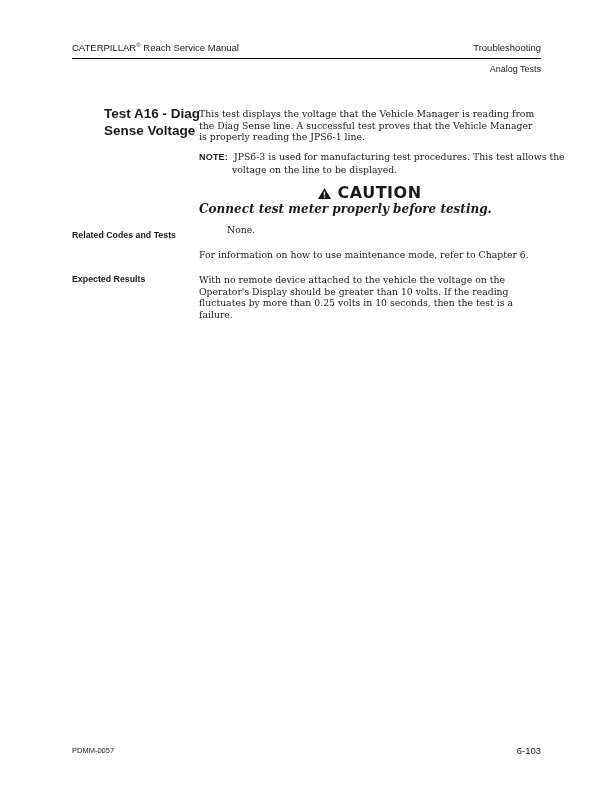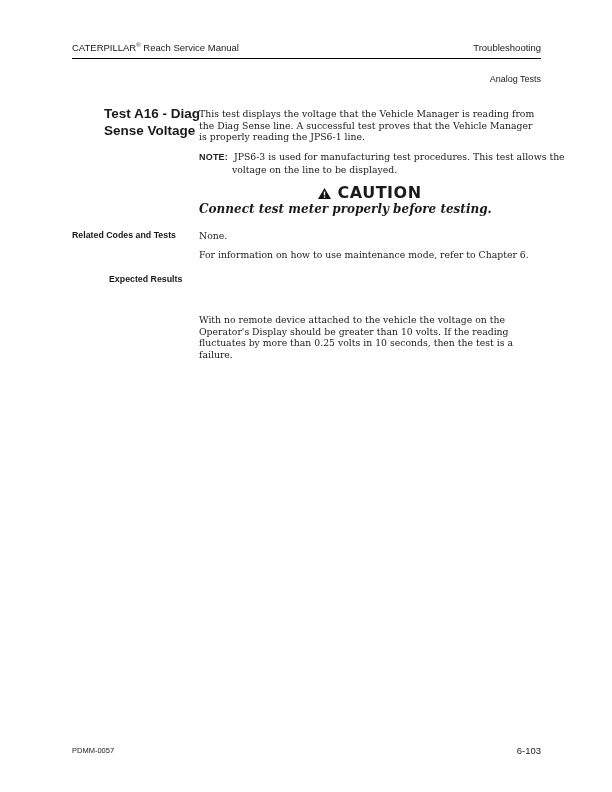--- a/index.html
+++ b/index.html
@@ -3,35 +3,35 @@
 <meta charset="utf-8">
 <style>
   html, body { margin:0; padding:0; background:#ffffff; }
   body { width:612px; height:792px; position:relative; overflow:hidden; color:#1a1a1a; }
   .sans { font-family: "Liberation Sans", "DejaVu Sans", sans-serif; }
   .serif { font-family: "DejaVu Serif", "Liberation Serif", serif; }
   .hdr-left { position:absolute; left:72px; top:42px; font-size:9.5px; }
   .hdr-left sup { font-size:6px; }
   .hdr-right { position:absolute; right:71px; top:42px; font-size:9.5px; }
   .hdr-rule { position:absolute; left:72px; right:71px; top:58px; border-top:1px solid #000; }
-  .hdr-sub { position:absolute; right:71px; top:74px; font-size:9px; }
+  .hdr-sub { position:absolute; right:71px; top:64px; font-size:9px; }
   .title { position:absolute; left:84px; top:105px; width:120px; font-size:13.5px; font-weight:bold; line-height:17px;margin-left:20px; }
   .col { position:absolute; left:199px; width:342px; font-size:9.3px; line-height:11.6px; }
   .p1 { top:108px; }
   .note { top:151px; }
   .note-label { font-family:"Liberation Sans", sans-serif; font-weight:bold; font-size:9px; letter-spacing:0.2px;margin-top:37px; }
   .note-body { padding-left:33px; text-indent:-33px; }
   .caution { position:absolute; left:199px; width:342px; top:183px; text-align:center; font-family:"DejaVu Sans", sans-serif; font-weight:900; font-size:16px; letter-spacing:0.5px; }
   .caution-msg { position:absolute; left:199px; top:202px; font-size:12px; font-weight:bold;font-style:italic; }
   .label { position:absolute; left:72px; font-size:8.8px; font-weight:bold; }
   .lbl1 { top:230px; }
-  .lbl2 { top:274px;margin-left:37px; }
-  .rel1 { top:230px; }
+  .lbl2 { top:274px; }
+  .rel1 { top:224px;margin-left:28px; }
   .rel2 { top:249px; }
-  .exp { top:274px;margin-top:40px; }
+  .exp { top:274px; }
   .ftr-left { position:absolute; left:72px; top:746px; font-size:7.5px; }
   .ftr-right { position:absolute; right:71px; top:745px; font-size:9.5px; }
 </style>
 </head>
 <body>
 
 <div class="hdr-left sans"><span>CATERPILLAR</span><sup>®</sup><span> Reach Service Manual</span></div>
 <div class="hdr-right sans">Troubleshooting</div>
 <div class="hdr-rule"></div>
 <div class="hdr-sub sans">Analog Tests</div>

